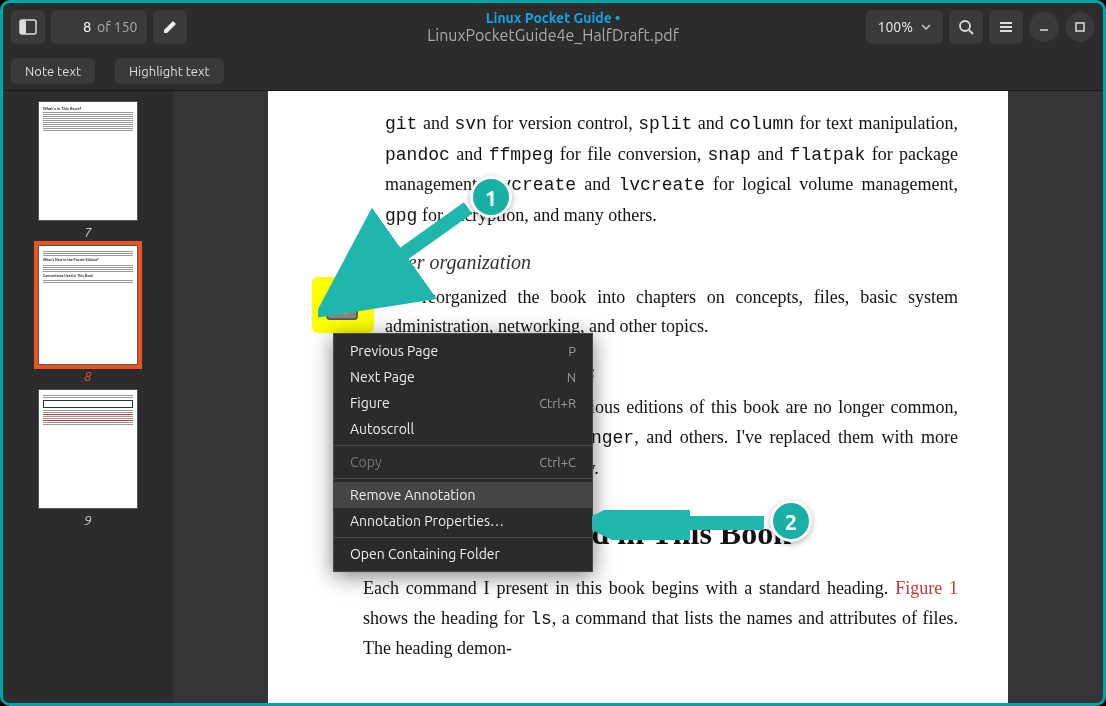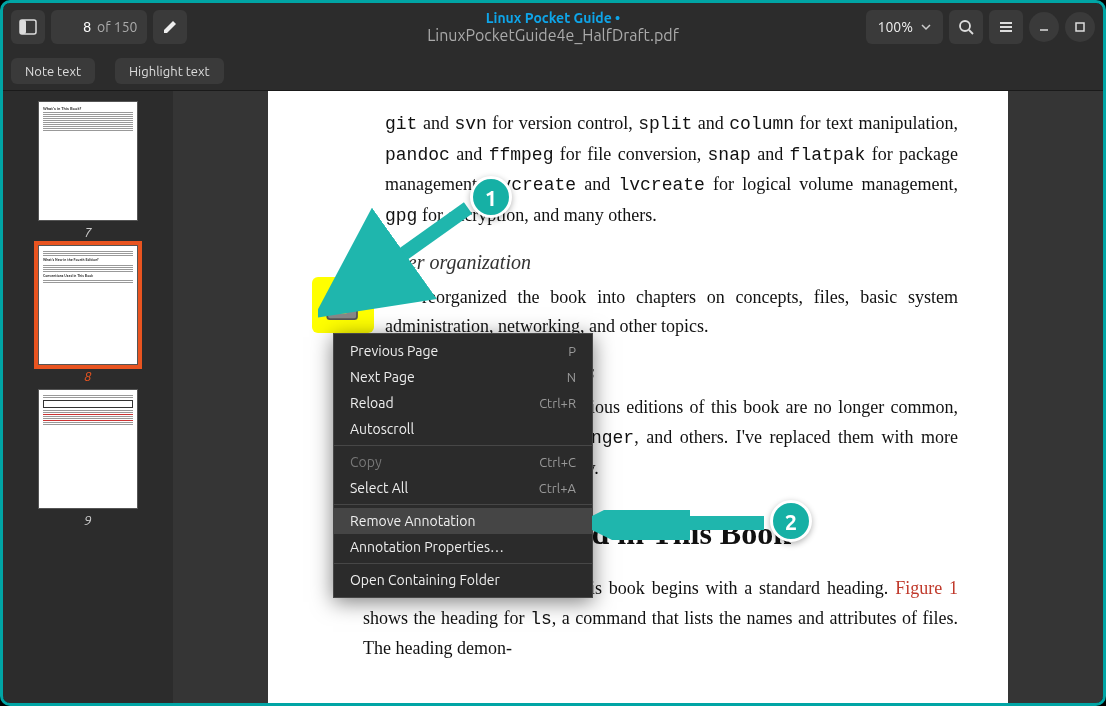--- a/index.html
+++ b/index.html
@@ -205,34 +205,30 @@
 <div class="context-menu">
   <div class="menu-item">
       <span>Previous Page</span>
       <span class="shortcut">P</span>
     </div>
   <div class="menu-item">
       <span>Next Page</span>
       <span class="shortcut">N</span>
     </div>
   <div class="menu-item">
-      <span>Reload</span>
+      <span>Figure</span>
       <span class="shortcut">Ctrl+R</span>
     </div>
   <div class="menu-item">
       <span>Autoscroll</span>
     </div>
   <div class="menu-sep"></div>
   <div class="menu-item disabled">
       <span>Copy</span>
       <span class="shortcut">Ctrl+C</span>
-    </div>
-  <div class="menu-item">
-      <span>Select All</span>
-      <span class="shortcut">Ctrl+A</span>
     </div>
   <div class="menu-sep"></div>
   <div class="menu-item highlight">
       <span>Remove Annotation</span>
     </div>
   <div class="menu-item">
       <span>Annotation Properties…</span>
     </div>
   <div class="menu-sep"></div>
   <div class="menu-item">

